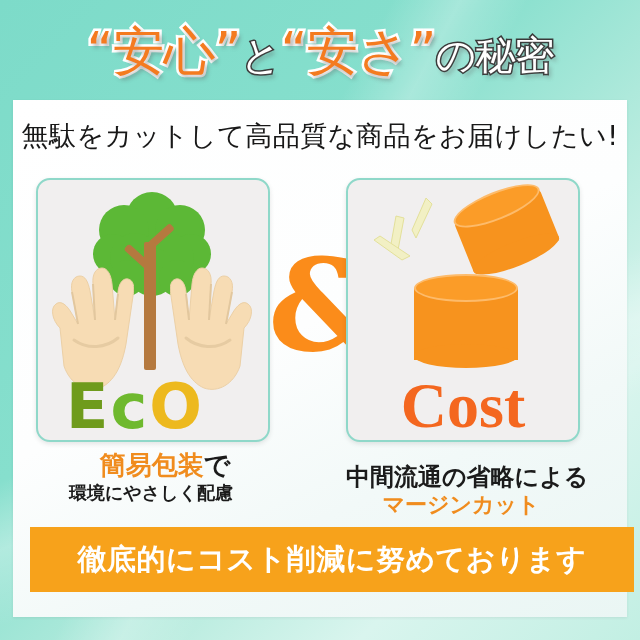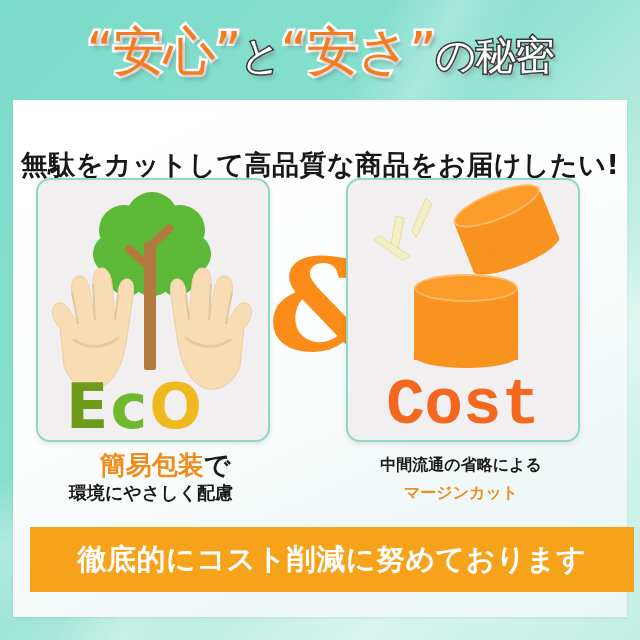--- a/index.html
+++ b/index.html
@@ -45,23 +45,22 @@
   .t-small{font-size:40px;}
 
   
   .panel{
     position:absolute;left:13px;top:100px;width:614px;height:517px;
     background:linear-gradient(155deg,#ffffff 0%,#fdfefe 45%,#f2f9f8 70%,#eaf6f4 100%);
     box-shadow:0 1px 3px rgba(0,0,0,.07);
   }
   .headline{
     position:absolute;left:0;top:18px;width:614px;text-align:center;
-    font-size:27px;font-weight:bold;color:#181818;white-space:nowrap;
+    font-size:27px;font-weight:normal;color:#181818;white-space:nowrap;
     letter-spacing:.5px;
-    margin-top:29px;
   }
 
   
   .card{
     position:absolute;top:78px;width:230px;height:260px;
     background:#f1efef;
     border:2px solid #8fd8c9;
     border-radius:14px;
     box-shadow:0 2px 5px rgba(0,0,0,.10);
   }
@@ -116,33 +115,33 @@
     background:#fb9c28;border-radius:50%;border:2px solid #fdbb6b;
     box-sizing:border-box;
   }
   .can-bot{
     position:absolute;left:0;bottom:0;width:100%;height:24px;
     background:#f7931e;border-radius:50%;
   }
   .cost{
     position:absolute;left:0;bottom:0px;width:230px;text-align:center;
     font-size:64px;font-weight:bold;color:#f4671f;line-height:68px;
-    font-family:Liberation Mono, monospace;
+    font-family:Liberation Serif, serif;
   }
 
   
   .cap{position:absolute;top:350px;width:230px;text-align:center;}
   .cap-left{left:23px;}
   .cap-right{left:333px;}
   .cap-a{font-size:26px;font-weight:bold;line-height:30px;white-space:nowrap;}
   .cap-b{font-size:18px;font-weight:bold;line-height:26px;color:#1b1b1b;white-space:nowrap;}
   .or{color:#f08c1e;margin-left:28px;}
   .dk{color:#1b1b1b;}
-  .cap-right .cap-a{font-size:16px;}
-  .cap-right .cap-b{font-size:16px;color:#f08c1e;}
+  .cap-right .cap-a{font-size:24px;margin-top:12px;}
+  .cap-right .cap-b{font-size:22px;color:#f08c1e;}
 
   
   .banner{
     position:absolute;left:17px;top:427px;width:604px;height:65px;
     background:#f7a21b;
     display:flex;align-items:center;justify-content:center;
   }
   .banner-txt{
     font-size:29px;font-weight:bold;color:#ffffff;white-space:nowrap;letter-spacing:.5px;
   }

